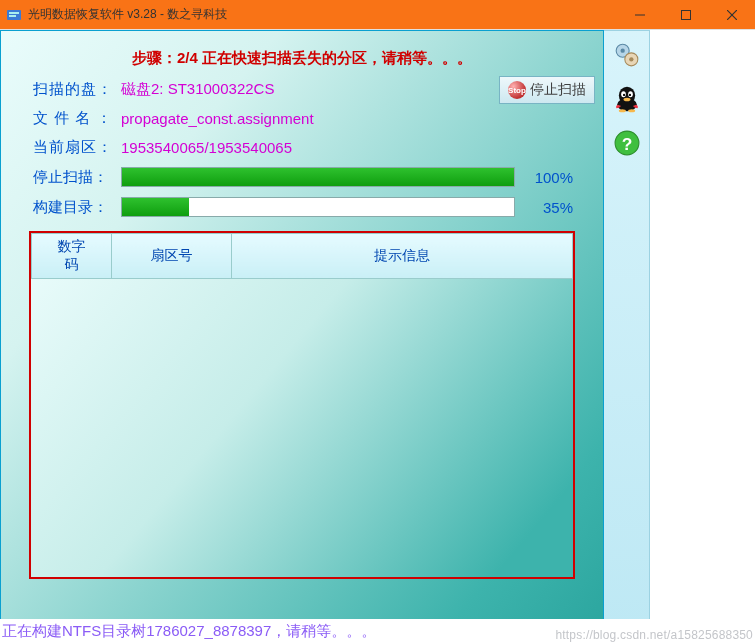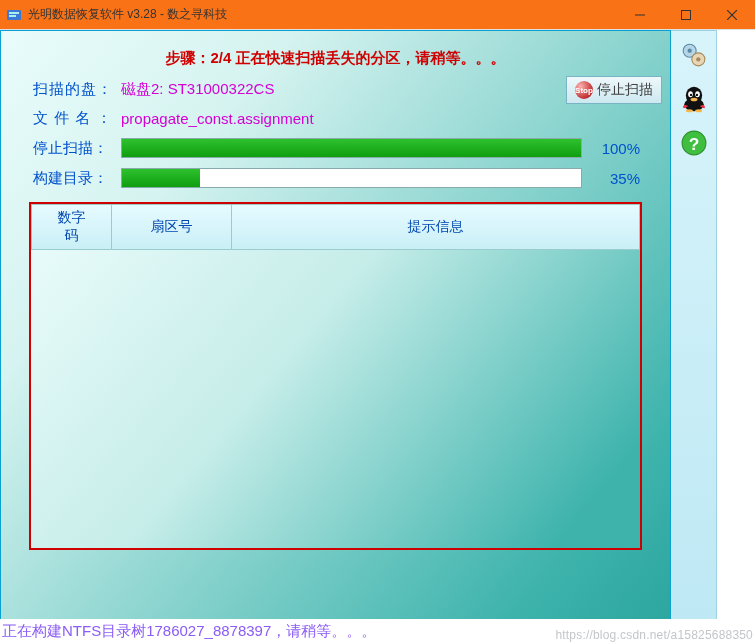--- a/index.html
+++ b/index.html
@@ -22,21 +22,21 @@
   .titlebar .icon { width: 16px; height: 16px; margin-right: 6px; }
   .titlebar .title { flex: 1; font-size: 12px; color: #333; }
   .tb-btn {
     width: 46px; height: 30px;
     display: flex; align-items: center; justify-content: center;
     color: #333;
   }
   .client {
     position: relative;
     height: 614px;
-    width: 717px;
+    width: 650px;
     display: flex;
   }
   .main {
     flex: 1;
     background: linear-gradient(130deg, #e9fcfb 0%, #d5f3f0 25%, #3db3ac 85%, #2aa59e 100%);
     border: 1px solid #0aa0d0;
     position: relative;
     overflow: hidden;
     display: flex;
     flex-direction: column;
@@ -194,20 +194,24 @@
         <span>停止扫描</span>
       </div>
 
       <div class="row">
         <span class="label">扫描的盘：</span>
         <span class="value magenta">磁盘2: ST31000322CS</span>
       </div>
       <div class="row">
         <span class="label">文 件 名 ：</span>
         <span class="value magenta">propagate_const.assignment</span>
+      </div>
+      <div class="row">
+        <span class="label">当前扇区：</span>
+        <span class="value magenta">1953540065/1953540065</span>
       </div>
 
       <div class="progressrow">
         <span class="label">停止扫描：</span>
         <div class="pbar">
           <div class="fill" id="scan-fill" style="width: 100%;"></div>
         </div>
         <span class="pct">100%</span>
       </div>
 

